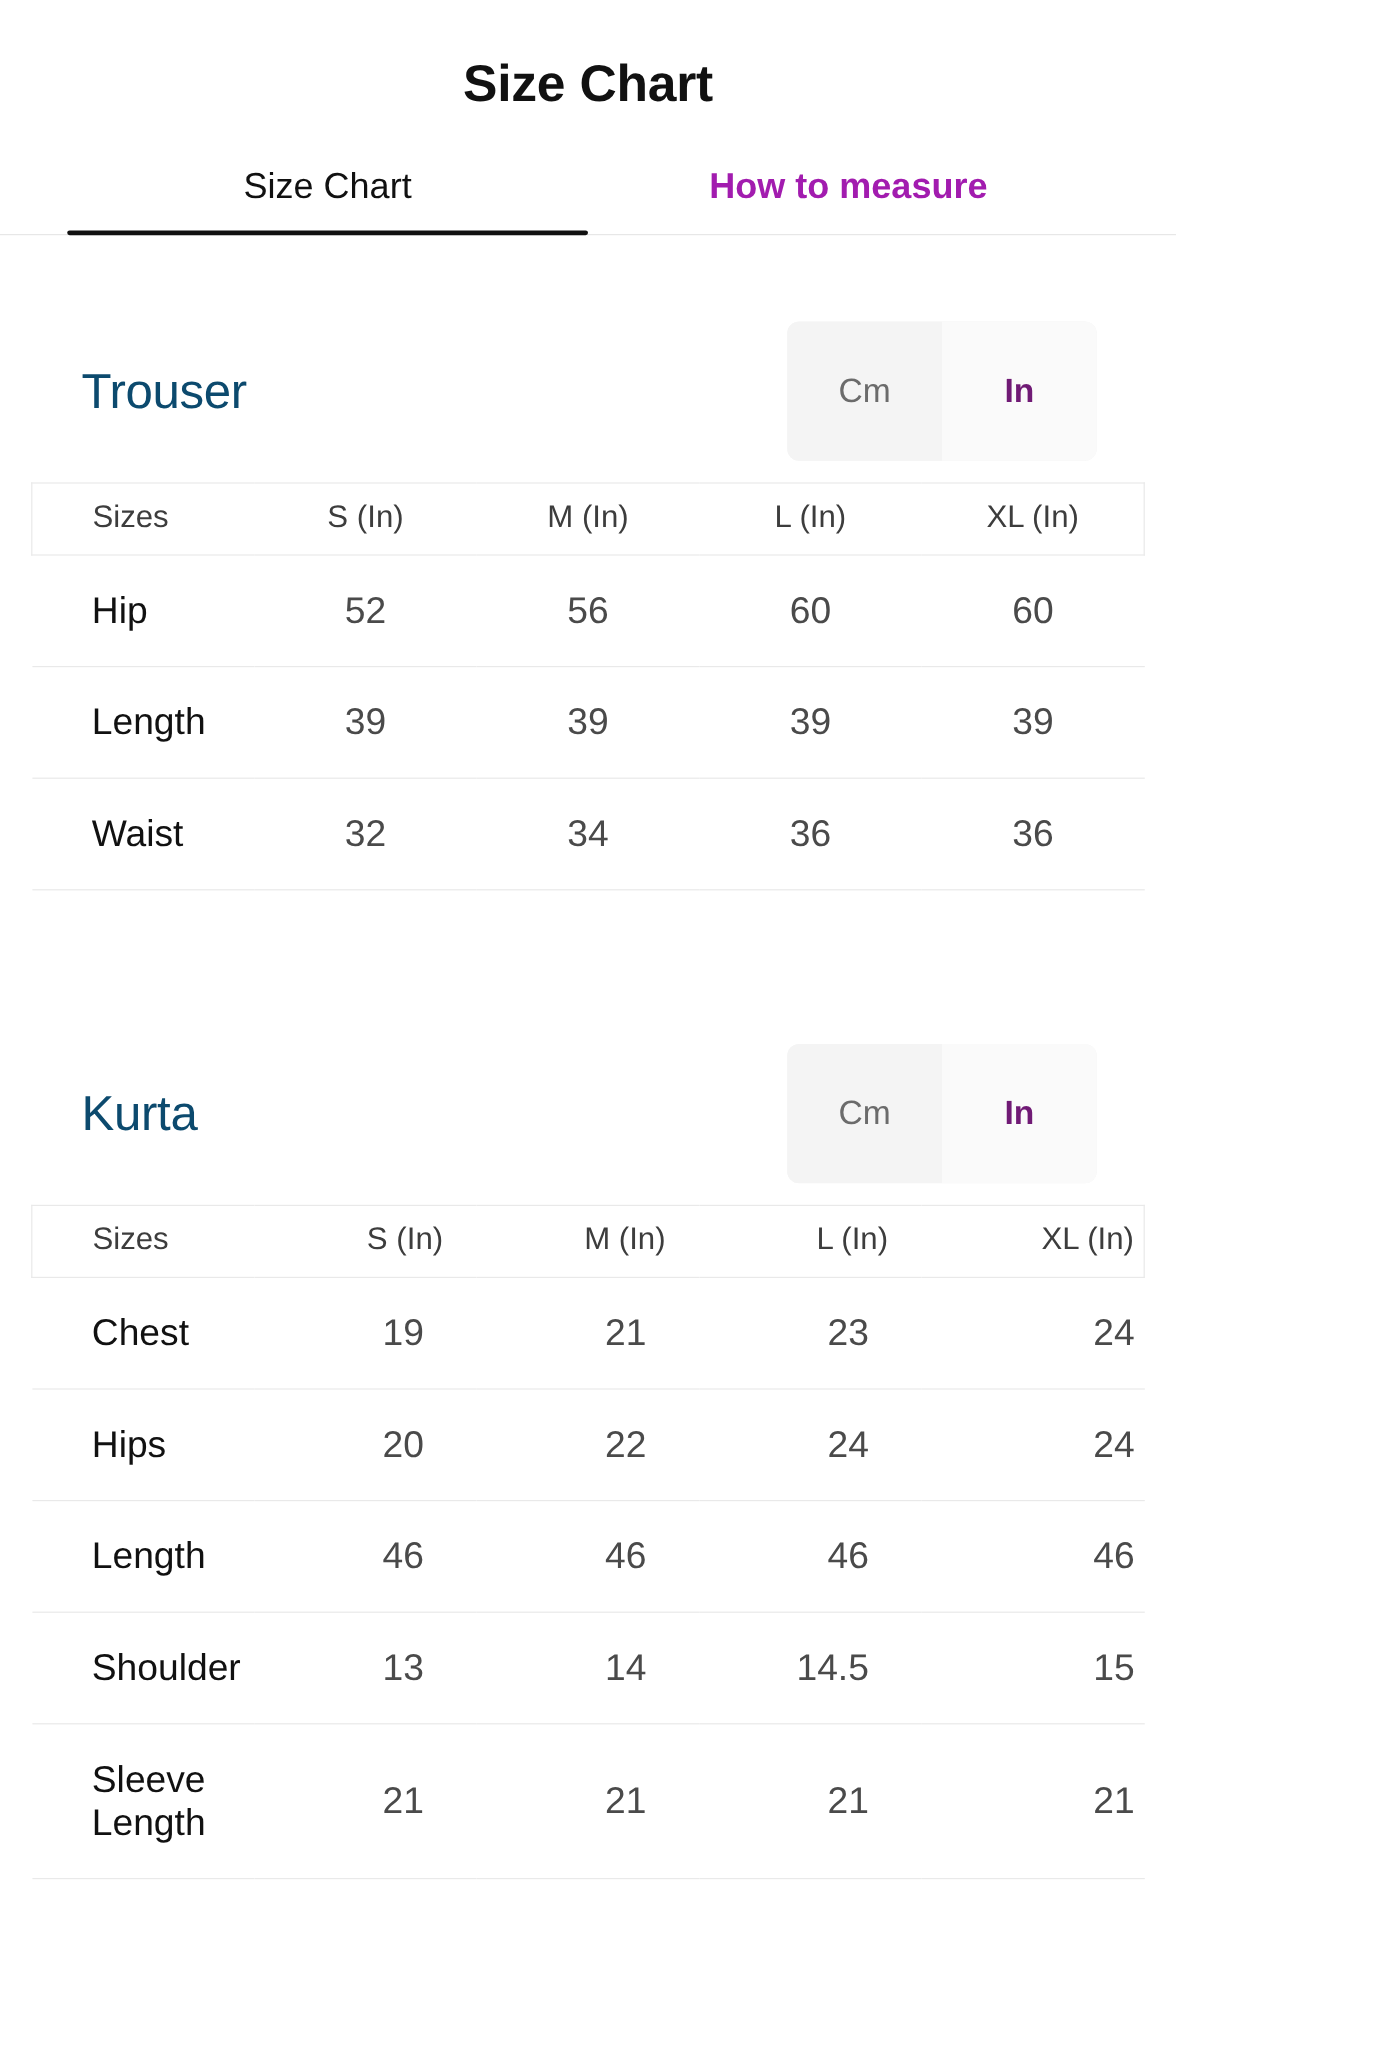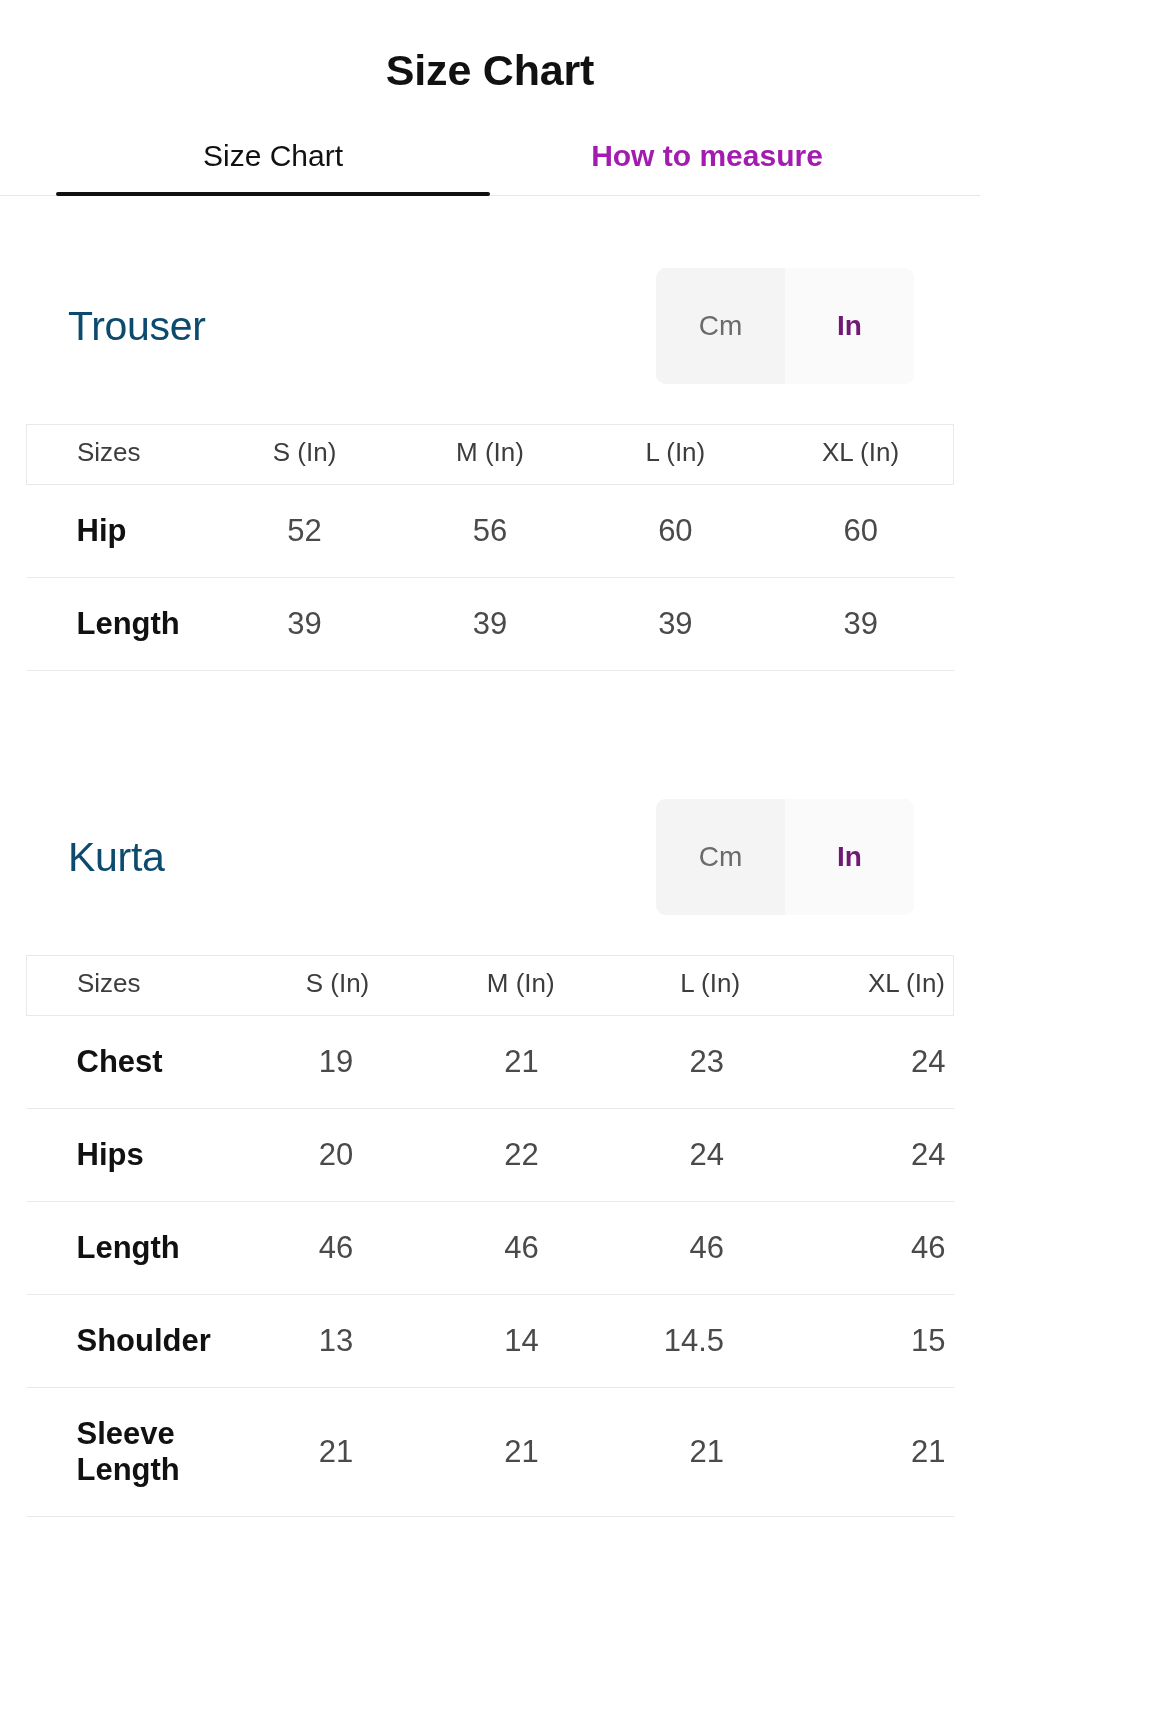--- a/index.html
+++ b/index.html
@@ -104,21 +104,21 @@
   .unit-opt.active {
     background: #fafafa;
     color: #701a75;
     font-weight: 700;
   }
 
   
   table.size-table {
     width: 100%;
     border-collapse: collapse;
-    margin-top: 40px;
+    margin-top: 18px;
     table-layout: fixed;
   }
   table.size-table th,
   table.size-table td {
     border-bottom: 1px solid #e9e9e9;
   }
   table.size-table thead th {
     font-size: 26px;
     font-weight: 400;
     color: #3d3d3d;
@@ -137,21 +137,21 @@
     font-size: 31px;
     color: #4a4a4a;
     padding: 28px 0;
     text-align: center;
     font-weight: 400;
   }
   table.size-table tbody td.row-label {
     text-align: left;
     padding-left: 50px;
     color: #111;
-    font-weight: 700;
+    font-weight: 400;
   }
   
   .tbl-trouser thead th:nth-child(2),
   .tbl-trouser tbody td:nth-child(2) { text-align: center; }
   .tbl-kurta thead th:nth-child(n+2) { text-align: right; padding-right: 28px; }
   .tbl-kurta tbody td:nth-child(n+2) { text-align: right; padding-right: 44px; }
   .tbl-kurta thead th:last-child,
   .tbl-kurta tbody td:last-child { padding-right: 8px; }
 
   .spacer { height: 56px; }
@@ -199,20 +199,27 @@
           <td>60</td>
           <td>60</td>
         </tr>
         <tr>
           <td class="row-label">Length</td>
           <td>39</td>
           <td>39</td>
           <td>39</td>
           <td>39</td>
         </tr>
+        <tr>
+          <td class="row-label">Waist</td>
+          <td>32</td>
+          <td>34</td>
+          <td>36</td>
+          <td>36</td>
+        </tr>
       </tbody>
     </table>
   </div>
 
   <div class="spacer"></div>
 
   <div class="section">
     <div class="section-head">
       <div class="section-title">Kurta</div>
       <div class="unit-toggle">

